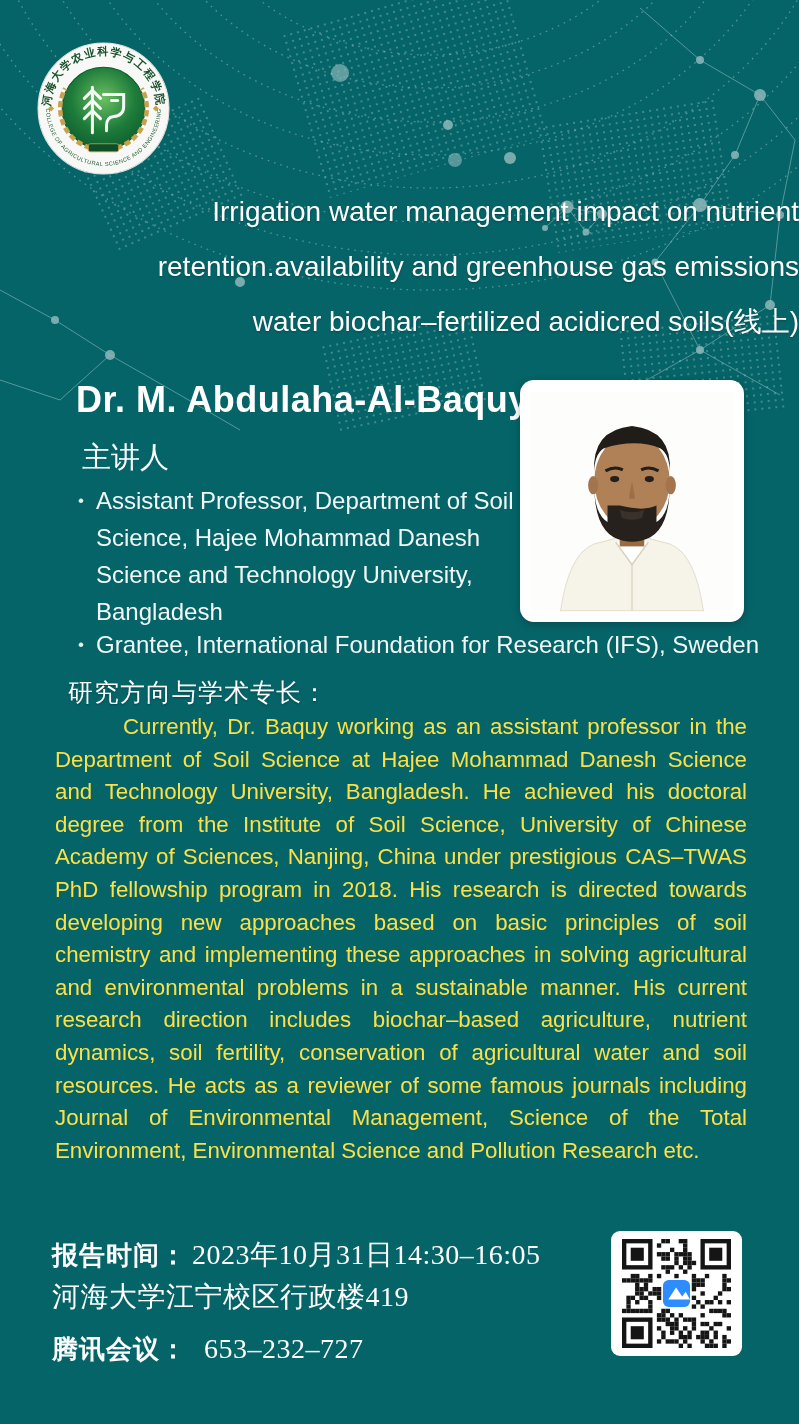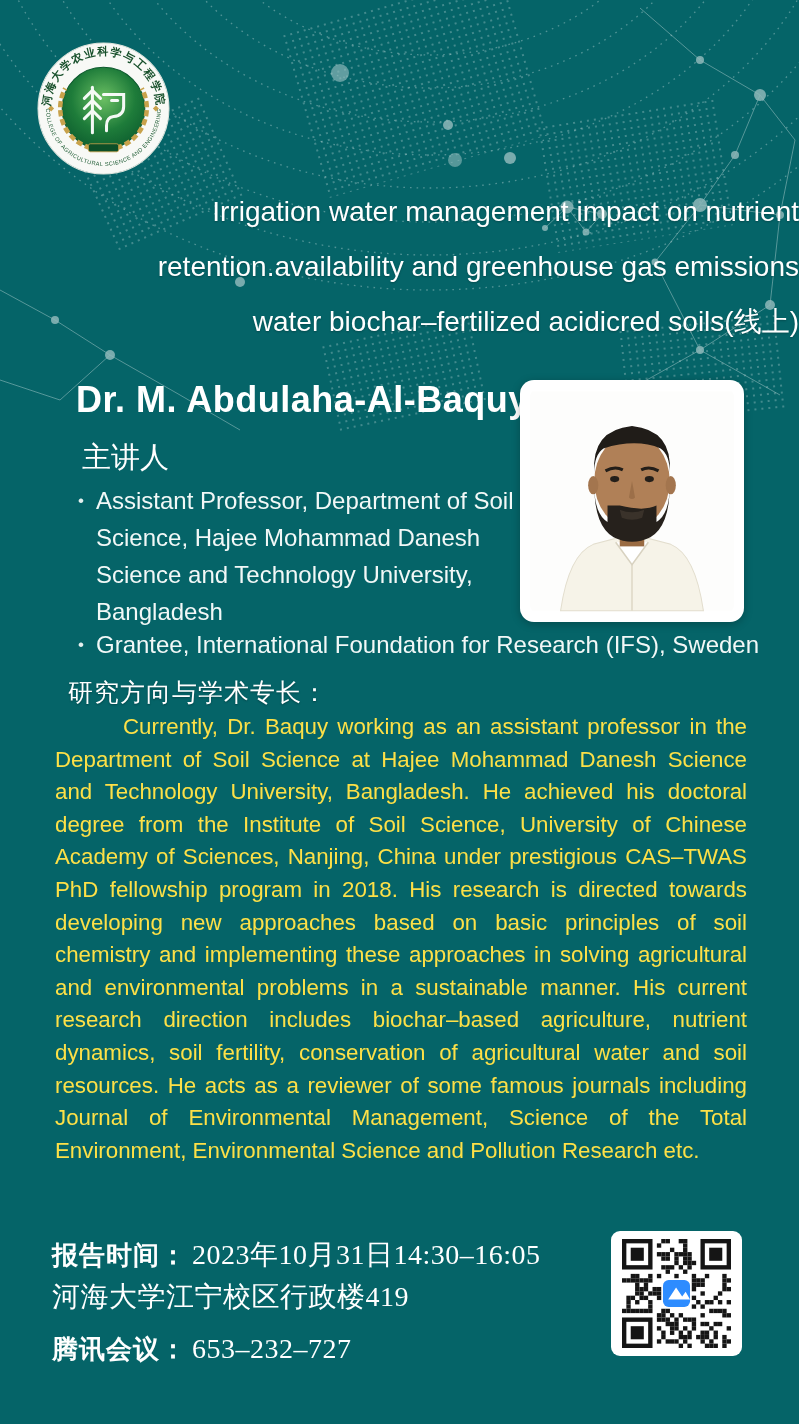--- a/index.html
+++ b/index.html
@@ -35,21 +35,21 @@
   
   .research-heading{left:68px;top:676px;font-size:25px;letter-spacing:1px;
                     text-shadow:0 1px 2px rgba(0,0,0,.3);}
   .research-paragraph{left:55px;top:711px;width:692px;font-size:22.3px;line-height:32.6px;
                       text-align:justify;text-indent:68px;color:#fde047;}
 
   
   .footer-row{left:52px;display:flex;align-items:baseline;}
   .footer-row .label{width:140px;font-size:26px;font-weight:bold;letter-spacing:1px;}
   .footer-row .value{font-family:"Liberation Serif",serif;font-size:28px;letter-spacing:.5px;}
-  .row-1{top:1224px;margin-top:12px;} .row-2{top:1278px;} .row-3{top:1332px;}
+  .row-1{top:1224px;margin-top:12px;} .row-2{top:1278px;} .row-3{top:1332px;gap:12px;}
 
   .qr-box{left:611px;top:1231px;width:131px;height:125px;background:#ffffff;
           border-radius:9px;display:flex;align-items:center;justify-content:center;}
 </style>
 </head>
 <body>
 
 <div class="poster">
 
   <svg class="bg-pattern" width="799" height="440" viewBox="0 0 799 440">

